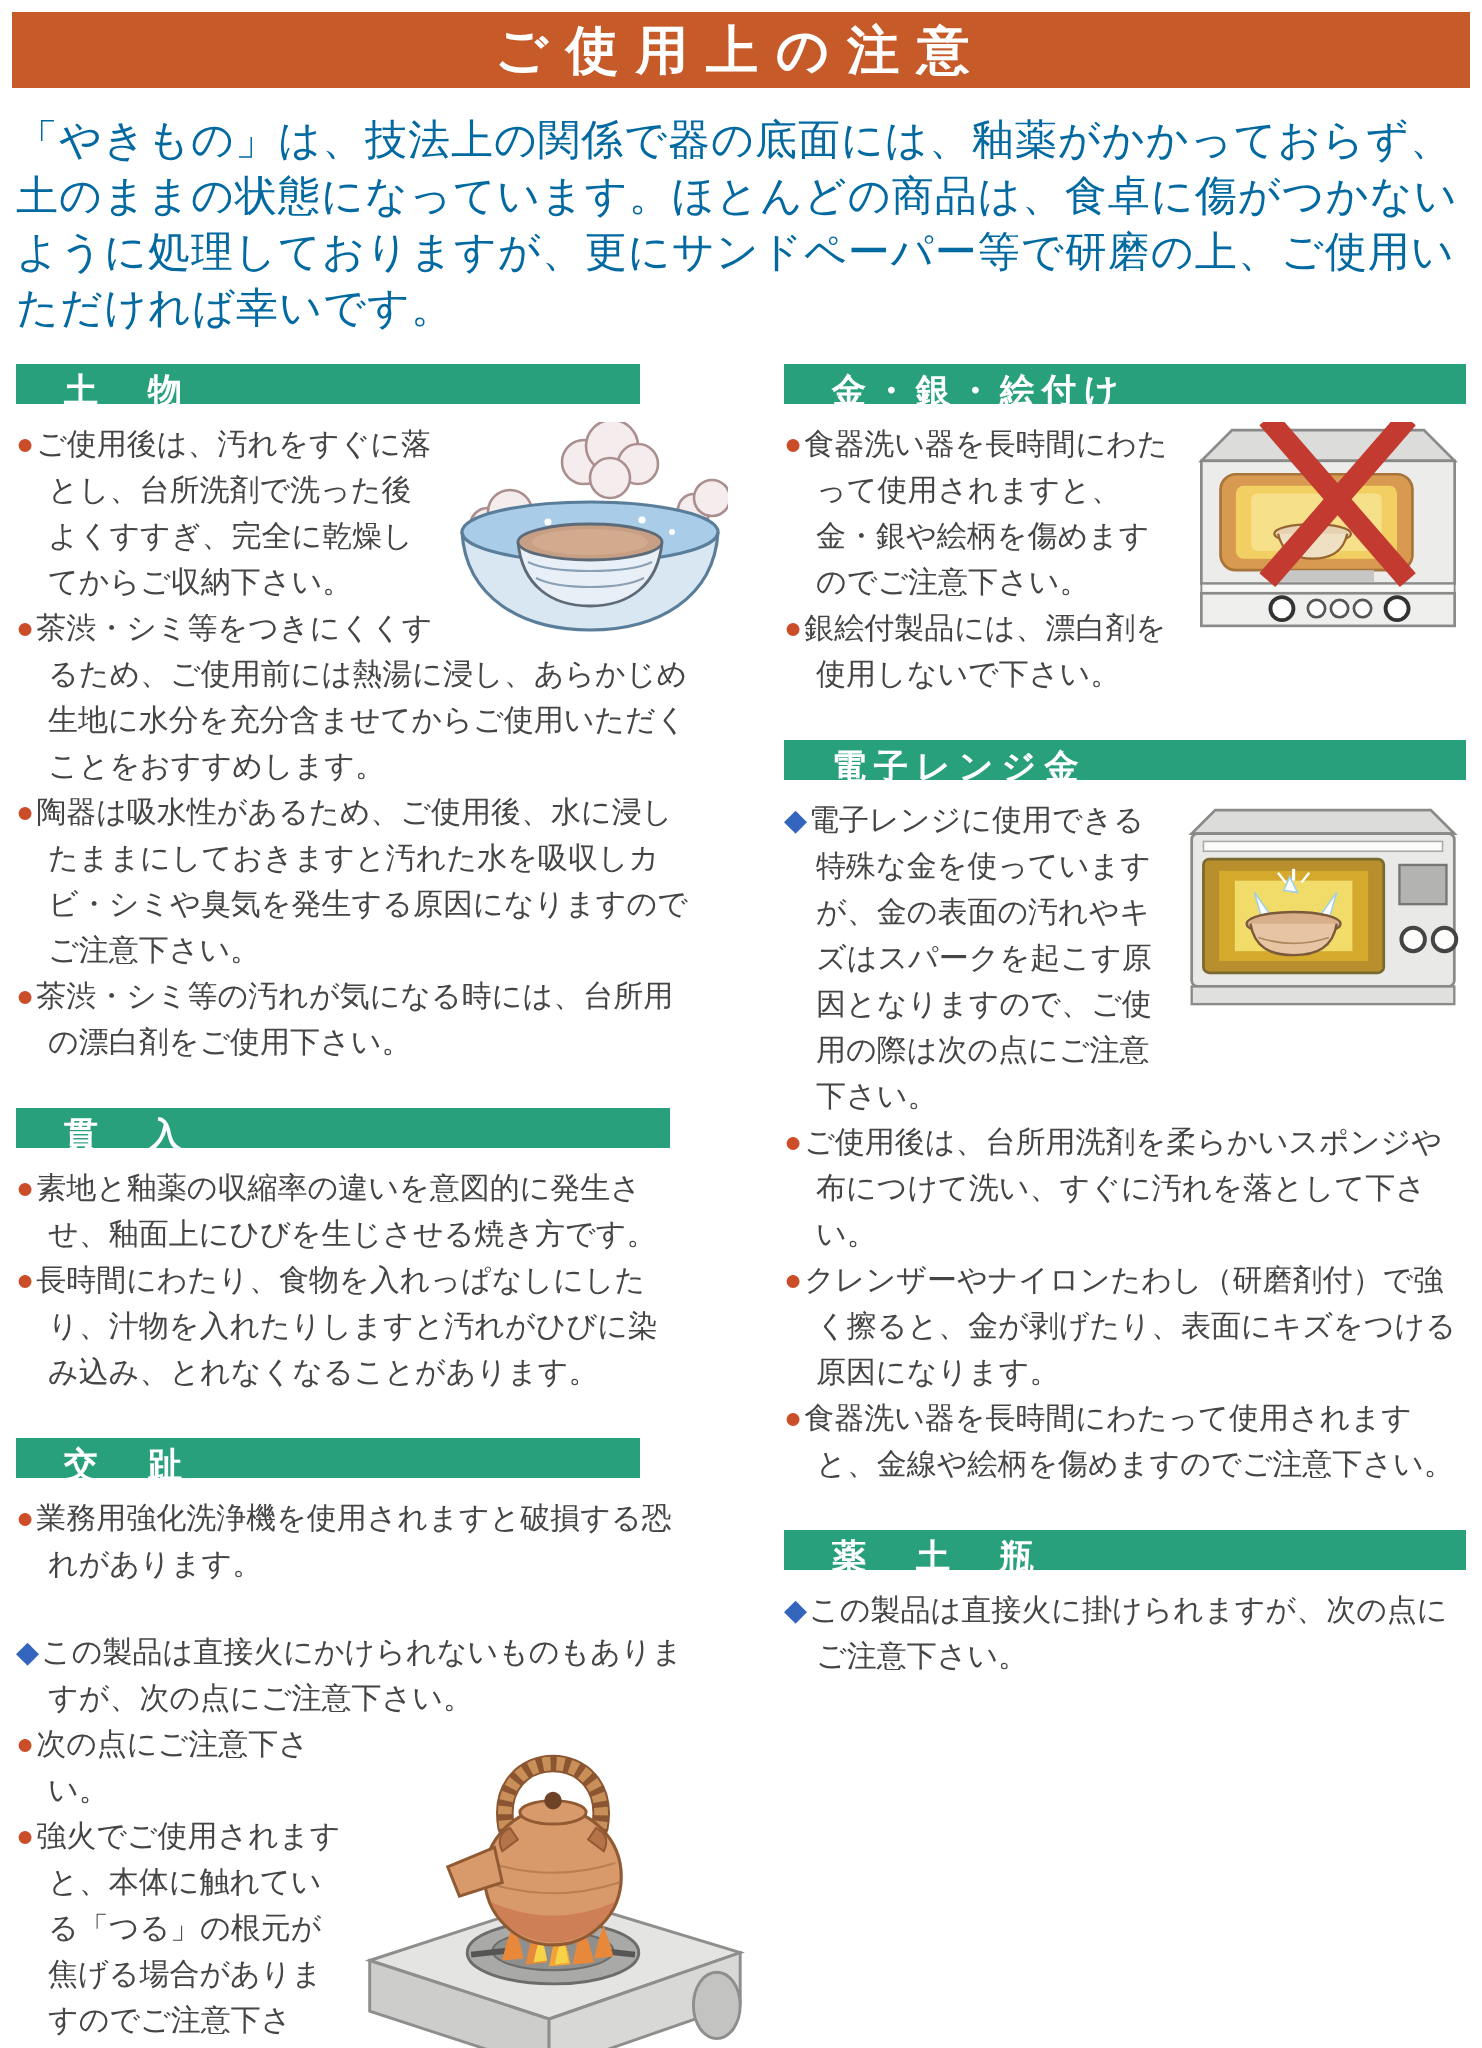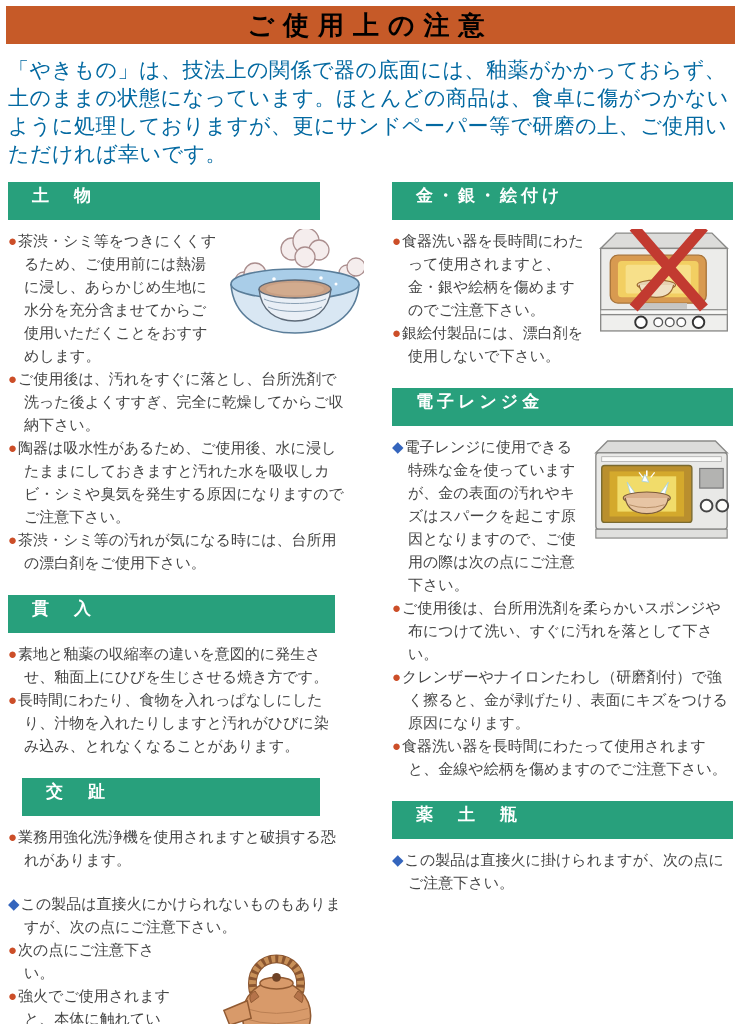--- a/index.html
+++ b/index.html
@@ -4,38 +4,38 @@
 <style>
   html,body{margin:0;padding:0;}
   body{
     width:741px;height:1024px;background:#ffffff;overflow:hidden;
     font-family:"Liberation Sans","DejaVu Sans",sans-serif;
     color:#454545;
   }
   .banner{
     margin:6px 6px 0 6px;height:38px;
     background:var(--banner-bg,#c65a28);
-    color:#000000;font-weight:bold;font-size:26px;line-height:38px;
+    color:#ffffff;font-weight:bold;font-size:26px;line-height:38px;
     text-align:center;letter-spacing:9px;
   }
   .intro{
     margin:12px 8px 0 8px;
     font-family:"Liberation Serif","DejaVu Serif",serif;
     font-size:21px;line-height:28px;color:#0369a1;
     letter-spacing:0.5px;
   }
   .cols{display:flex;gap:48px;padding:0 8px;margin-top:14px;align-items:flex-start;}
   .col-l{width:336px;flex:none;}
   .col-r{flex:1;min-width:0;}
   .sec{margin-bottom:21px;}
   .sec::after{content:"";display:block;clear:both;}
   .sec-h{
     background:var(--section-bg,#28a07c);
     color:#ffffff;font-weight:bold;font-size:17px;
-    height:38px;line-height:27px;padding-left:24px;letter-spacing:4px;
+    height:20px;line-height:27px;padding-left:24px;letter-spacing:4px;
     margin-bottom:9px;
   }
   .b{
     margin:0;padding-left:16px;text-indent:-16px;
     font-size:15px;line-height:23px;color:#454545;
   }
   .mk{color:var(--bullet-dot,#cc4e28);margin-right:1px;}
   .mk.d{color:var(--bullet-diamond,#3465bd);}
   .fig{float:right;}
   .fig svg{display:block;}
@@ -79,34 +79,34 @@
           </g>
           <g>
             <path d="M33,60 C35,82 50,92 69,92 C88,92 103,82 105,60" fill="#e9eff6" stroke="#5d6a78" stroke-width="1.4"></path>
             <path d="M38,70 C50,76 88,76 100,70" fill="none" stroke="#8aa0b4" stroke-width="1"></path>
             <path d="M42,78 C54,84 84,84 96,78" fill="none" stroke="#8aa0b4" stroke-width="1"></path>
             <ellipse cx="69" cy="60" rx="36" ry="9" fill="#c79f84" stroke="#5d6a78" stroke-width="1.4"></ellipse>
             <ellipse cx="69" cy="60" rx="29" ry="6.5" fill="#d2ab8e"></ellipse>
           </g>
         </svg>
       </div>
+      <p class="b"><span class="mk">●</span><span>ご使用後は、汚れをすぐに落とし、台所洗剤で洗った後よくすすぎ、完全に乾燥してからご収納下さい。</span></p>
       <p class="b"><span class="mk">●</span><span>茶渋・シミ等をつきにくくするため、ご使用前には熱湯に浸し、あらかじめ生地に水分を充分含ませてからご使用いただくことをおすすめします。</span></p>
-      <p class="b"><span class="mk">●</span><span>ご使用後は、汚れをすぐに落とし、台所洗剤で洗った後よくすすぎ、完全に乾燥してからご収納下さい。</span></p>
       <p class="b"><span class="mk">●</span><span>陶器は吸水性があるため、ご使用後、水に浸したままにしておきますと汚れた水を吸収しカビ・シミや臭気を発生する原因になりますのでご注意下さい。</span></p>
       <p class="b"><span class="mk">●</span><span>茶渋・シミ等の汚れが気になる時には、台所用の漂白剤をご使用下さい。</span></p>
     </div>
 
     <div class="sec">
       <div class="sec-h" style="margin-right:9px;">貫　入</div>
       <p class="b"><span class="mk">●</span><span>素地と釉薬の収縮率の違いを意図的に発生させ、釉面上にひびを生じさせる焼き方です。</span></p>
       <p class="b"><span class="mk">●</span><span>長時間にわたり、食物を入れっぱなしにしたり、汁物を入れたりしますと汚れがひびに染み込み、とれなくなることがあります。</span></p>
     </div>
 
     <div class="sec">
-      <div class="sec-h" style="margin-right:24px;margin-left:14px;">交　趾</div>
+      <div class="sec-h" style="margin-right:24px;">交　趾</div>
       <p class="b"><span class="mk">●</span><span>業務用強化洗浄機を使用されますと破損する恐れがあります。</span></p>
     </div>
 
     <div class="sec">
       <p class="b"><span class="mk d">◆</span><span>この製品は直接火にかけられないものもありますが、次の点にご注意下さい。</span></p>
       <div class="fig fig-teapot">
         <svg viewBox="0 0 200 180" width="195" height="176">
           <g>
             <polygon points="6,120 104,88 196,116 98,150" fill="#e4e4e2" stroke="#8e8e8c" stroke-width="1.5"></polygon>
             <polygon points="6,120 98,150 98,176 6,146" fill="#cdcdcb" stroke="#8e8e8c" stroke-width="1.5"></polygon>

